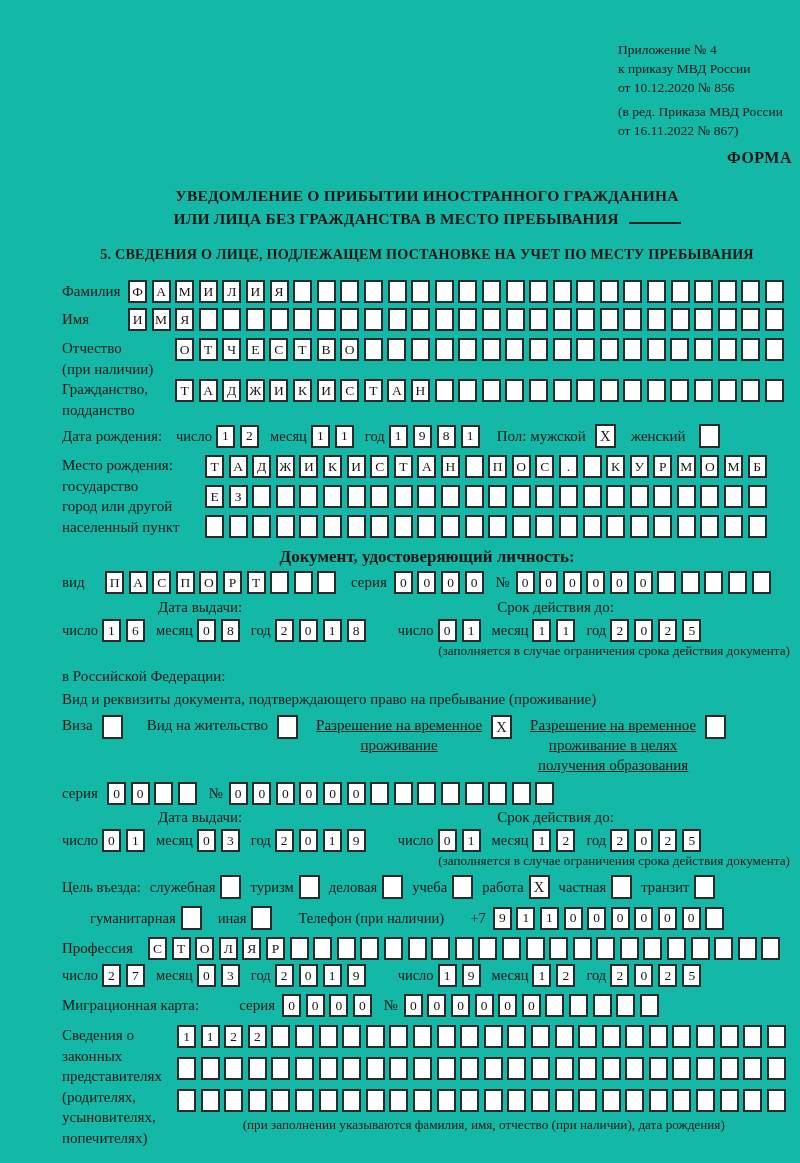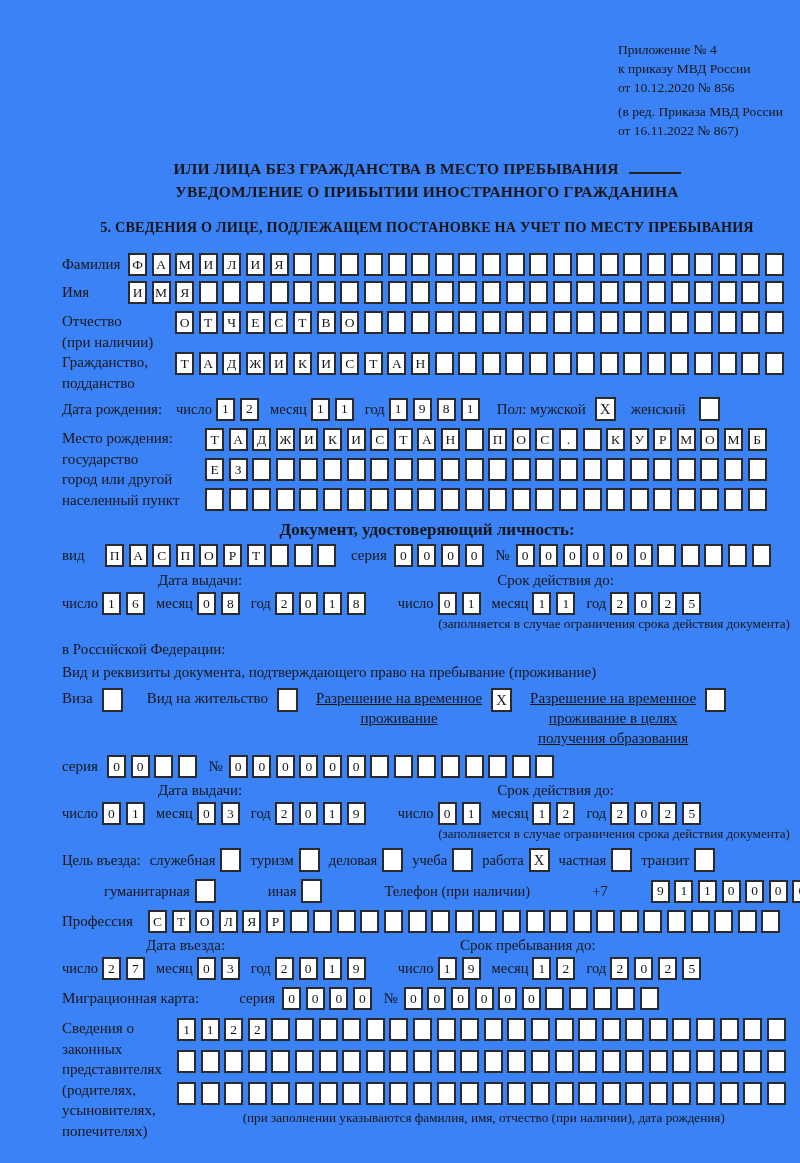--- a/index.html
+++ b/index.html
@@ -1,17 +1,17 @@
 <!DOCTYPE html>
 <html><head>
 <meta charset="utf-8">
 <style>
   html,body{margin:0;padding:0;background:#e8e8e8;}
   .page{
-    width:800px;height:1163px;box-sizing:border-box;background:#3b82f6;
+    width:800px;height:1163px;box-sizing:border-box;background:#14b8a6;
     padding:40px 8px 0 62px;margin:0 auto;position:relative;overflow:hidden;
     font-family:"Liberation Serif","DejaVu Serif",serif;color:#161616;font-size:15px;
   }
   
   .appendix{margin-left:556px;font-size:13.5px;line-height:19px;}
   .appendix .rev{margin-top:5px;}
   .forma{text-align:right;font-weight:bold;font-size:16px;margin-top:9px;letter-spacing:.5px;}
   .title{text-align:center;font-weight:bold;font-size:15.5px;line-height:23px;margin-top:17px;letter-spacing:.2px;}
   .uline{display:inline-block;width:52px;border-bottom:2px solid #222;margin-left:10px;}
   .sec1{font-weight:bold;font-size:14.2px;text-align:center;margin:16px 0 0 0;letter-spacing:.2px;}
@@ -56,21 +56,21 @@
   
   .vrow{display:flex;align-items:flex-start;margin:4px 0 7px 0;line-height:20px;}
   .vrow .checkbox{margin-left:9px;}
   .vstack{display:inline-flex;flex-direction:column;text-align:center;text-decoration:underline;}
   .ml24{margin-left:24px;}
   .ml18{margin-left:18px;}
   
   .pair{display:inline-flex;align-items:center;margin-left:9px;}
   .pair .plab{margin-right:5px;}
   .purpose{font-size:14.6px;}
-  .purpose2{margin-left:42px;font-size:14.6px;gap:36px;}
+  .purpose2{margin-left:28px;font-size:14.6px;}
   .phone-label{margin-left:26px;}
   .phone-prefix{margin-left:26px;margin-right:7px;}
   .reprnote{font-size:13.2px;text-align:center;margin-top:5px;white-space:nowrap;}
   .mcser{margin-left:40px;margin-right:7px;}
   .numlab{margin-left:7px;margin-right:6px;}
   .serlab{margin-right:7px;}
   .sexlab{margin-left:12px;margin-right:9px;}
   .femlab{margin-left:15px;margin-right:13px;}
   .birthlab{width:114px;}
 </style>
@@ -80,24 +80,25 @@
 <div class="page">
 
   <div class="appendix">
     <div>Приложение № 4</div>
     <div>к приказу МВД России</div>
     <div>от 10.12.2020 № 856</div>
     <div class="rev">(в ред. Приказа МВД России</div>
     <div>от 16.11.2022 № 867)</div>
   </div>
 
+  <div class="forma">ФОРМА</div>
 
   <div class="title">
+    <div>УВЕДОМЛЕНИЕ О ПРИБЫТИИ ИНОСТРАННОГО ГРАЖДАНИНА</div>
     <div><span>ИЛИ ЛИЦА БЕЗ ГРАЖДАНСТВА В МЕСТО ПРЕБЫВАНИЯ</span><span class="uline"></span></div>
-    <div>УВЕДОМЛЕНИЕ О ПРИБЫТИИ ИНОСТРАННОГО ГРАЖДАНИНА</div>
   </div>
 
   <div class="sec1">5. СВЕДЕНИЯ О ЛИЦЕ, ПОДЛЕЖАЩЕМ ПОСТАНОВКЕ НА УЧЕТ ПО МЕСТУ ПРЕБЫВАНИЯ</div>
 
   <div class="formarea">
 
     <div class="row">
       <span class="lab w66">Фамилия</span>
       <span class="cells">
           <span class="cell">Ф</span>
@@ -619,24 +620,20 @@
           <span class="cell"></span>
           <span class="cell"></span>
           <span class="cell"></span>
           <span class="cell"></span>
           <span class="cell"></span>
           <span class="cell"></span>
           <span class="cell"></span>
         </span>
     </div>
 
-    <div class="dhdr dhdr3">
-      <span class="ih" style="margin-left:84px;">Дата въезда:</span>
-      <span class="vh">Срок пребывания до:</span>
-    </div>
 
     <div class="row" style="margin-bottom:7px;">
       <span class="dg-group">
         <span class="dlab">число</span>
         <span class="cells">
             <span class="cell">2</span>
             <span class="cell">7</span>
           </span>
         <span class="dlab inner">месяц</span>
         <span class="cells">

